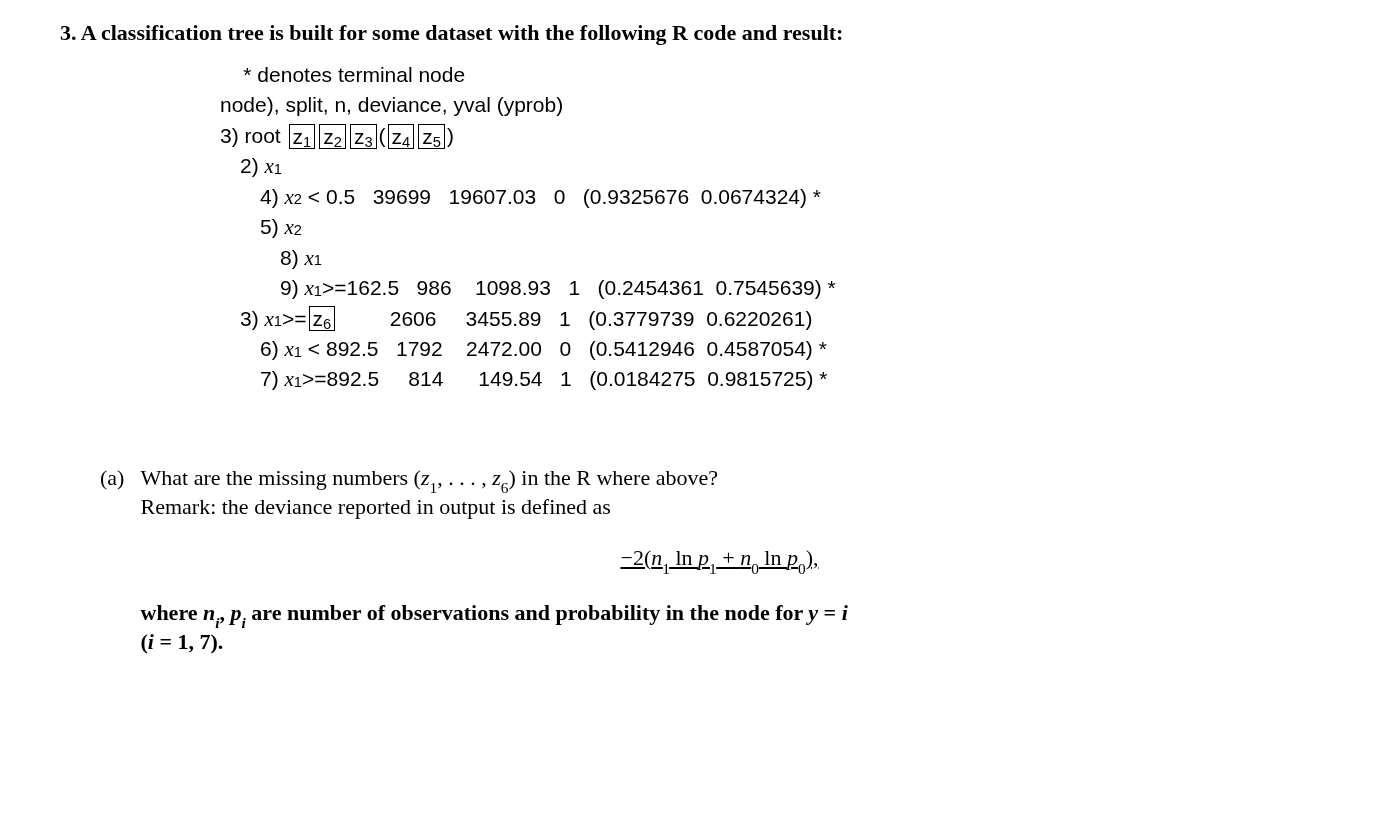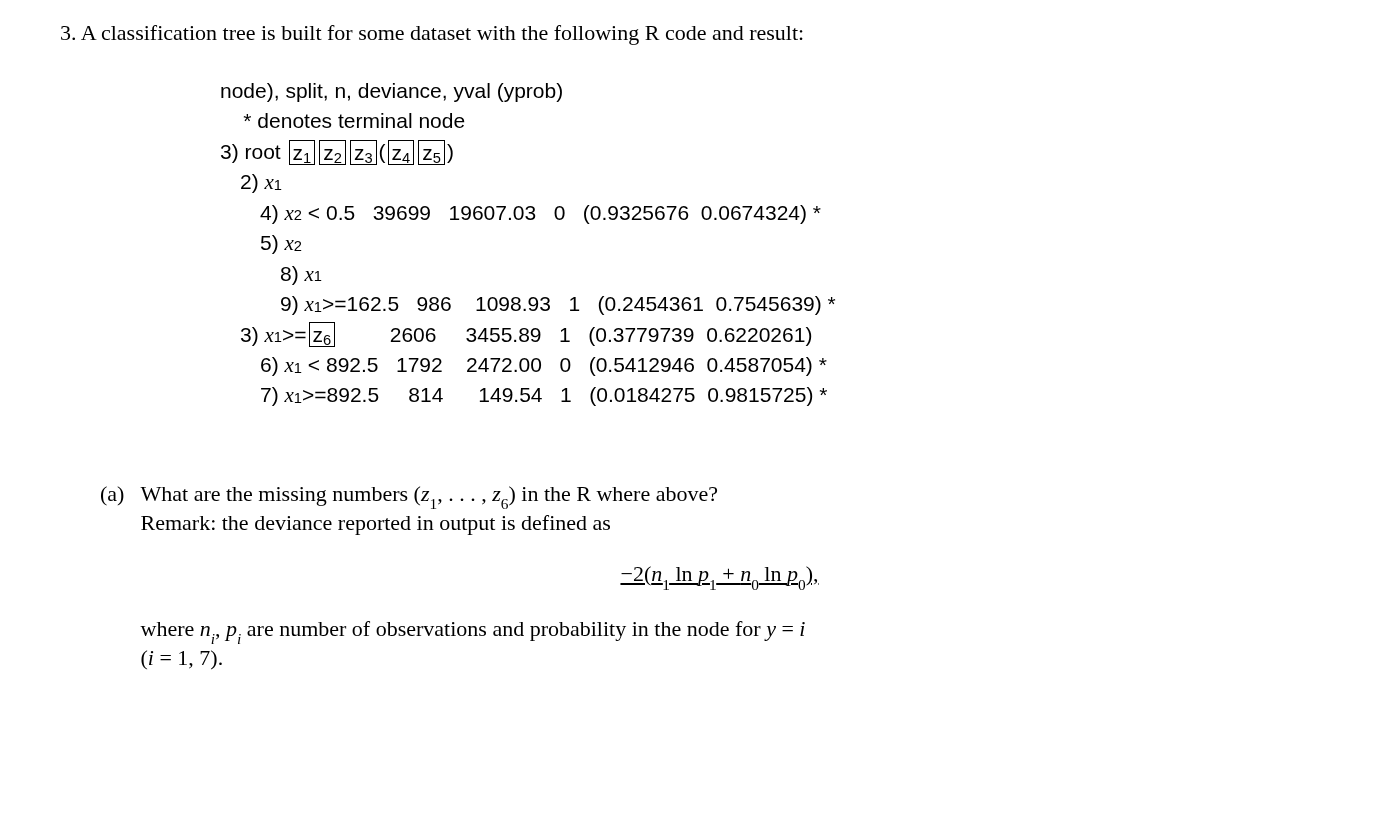--- a/index.html
+++ b/index.html
@@ -7,21 +7,22 @@
       padding: 20px 60px;
       font-family: "Times New Roman", Times, serif;
       font-size: 22px;
       background: #fff;
       color: #000;
       width: 1398px;
       box-sizing: border-box;
     }
     .intro-line {
       margin-left: 0;
-      margin-bottom: 30px;
+      margin-bottom: 14px;
+      font-weight: bold;
     }
     .tree-block {
       font-family: Arial, Helvetica, sans-serif;
       font-size: 21px;
       margin-left: 160px;
       margin-bottom: 70px;
       line-height: 1.45;
     }
     .tree-line {
       white-space: pre;
@@ -66,20 +67,21 @@
       width: calc(100% - 80px);
       vertical-align: top;
     }
     .formula {
       text-align: center;
       margin: 25px 0;
       font-style: italic;
       text-decoration: underline;
     }
     .post-formula {
+      font-weight: bold;
     }
     .formula .normal {
       font-style: normal;
     }
     .xvar {
       font-style: italic;
       font-family: "Times New Roman", Times, serif;
     }
     .ind4 { padding-left: 20px; }
     .ind5 { padding-left: 40px; }
@@ -87,22 +89,22 @@
   </style>
 </head>
 <body>
 
 <div class="intro-line">
   <span>3.</span>
   <span>A classification tree is built for some dataset with the following R code and result:</span>
 </div>
 
 <div class="tree-block">
+  <div class="tree-line">    * denotes terminal node</div>
   <div class="tree-line">node), split, n, deviance, yval (yprob)</div>
-  <div class="tree-line">    * denotes terminal node</div>
 
   <div class="tree-line">
     <span>3) root </span>
     <span class="zbox"><span>z</span><span class="sub">1</span></span>
     <span class="zbox"><span>z</span><span class="sub">2</span></span>
     <span class="zbox"><span>z</span><span class="sub">3</span></span>
     <span>(</span><span class="zbox"><span>z</span><span class="sub">4</span></span>
     <span class="zbox"><span>z</span><span class="sub">5</span></span><span>)</span>
   </div>
 

